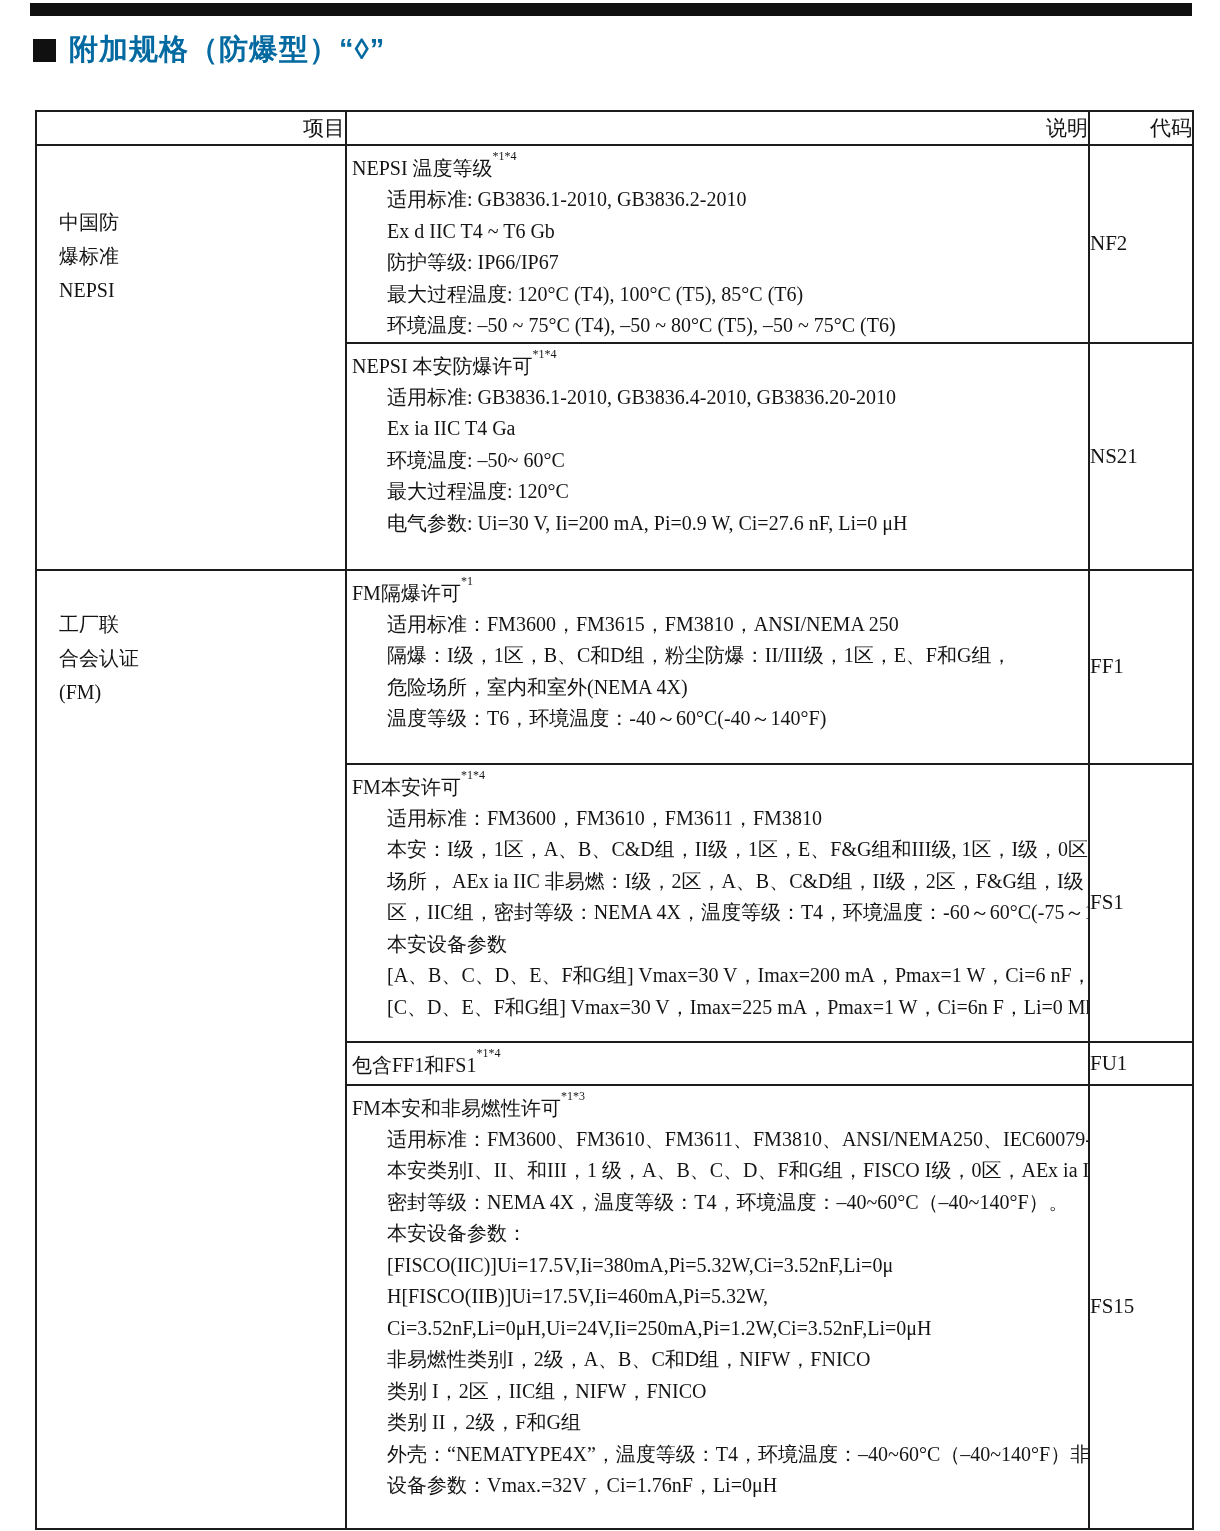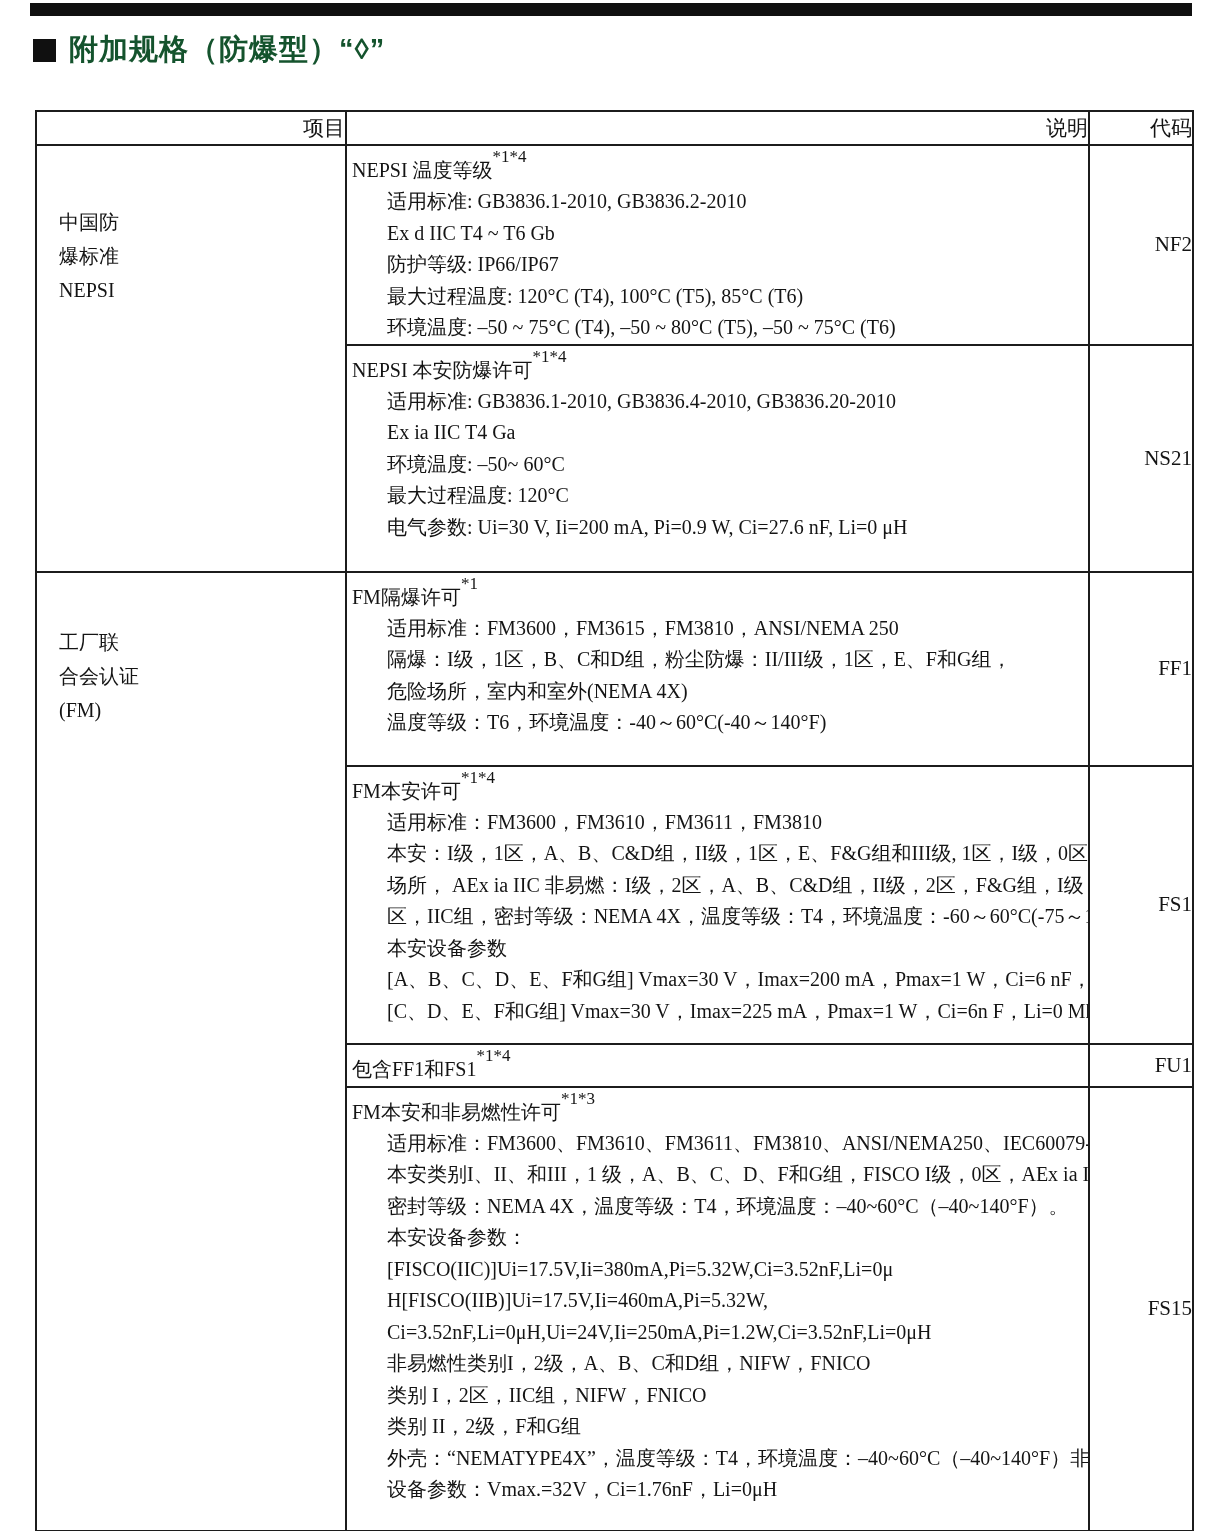--- a/index.html
+++ b/index.html
@@ -6,43 +6,43 @@
   body{
     width:1220px;height:1531px;position:relative;background:#ffffff;color:#141414;
     font-family:"Liberation Serif","DejaVu Serif",serif;
     -webkit-font-smoothing:antialiased;
   }
   .top-bar{position:absolute;left:30px;top:3px;width:1162px;height:13px;background:#101010;}
   .section-header{position:absolute;left:33px;top:30px;display:flex;align-items:center;gap:13px;}
   .section-marker{width:23px;height:23px;background:#101010;flex:0 0 auto;}
   .section-title{
     font-family:"Liberation Sans","DejaVu Sans",sans-serif;
-    font-weight:bold;font-size:29px;letter-spacing:1px;white-space:pre;color:#14532d;
+    font-weight:bold;font-size:29px;letter-spacing:1px;white-space:pre;color:#0369a1;
   }
   table.spec-table{
     position:absolute;left:35px;top:110px;border-collapse:collapse;table-layout:fixed;
     width:1157px;
   }
   .spec-table th,.spec-table td{border:2px solid #1c1c1c;padding:0;}
   .spec-table th{
     font-weight:normal;font-size:21px;height:32px;text-align:right;vertical-align:middle;
   }
   td.item-cell{
     vertical-align:top;font-size:20px;line-height:34px;padding-left:22px;
   }
   td.item-cell.g-nepsi{padding-top:59px;}
-  td.item-cell.g-fm{padding-top:52px;}
+  td.item-cell.g-fm{padding-top:36px;}
   td.desc-cell{
     vertical-align:top;font-size:20px;line-height:31.5px;
     padding:2px 0 0 5px;overflow:hidden;
   }
   .desc-heading{white-space:pre;}
-  .desc-heading sup{font-size:17px;position:relative;top:-7px;letter-spacing:0;}
+  .desc-heading sup{font-size:12px;position:relative;top:-7px;letter-spacing:0;}
   .desc-line{white-space:pre;padding-left:35px;}
-  td.code-cell{text-align:right;vertical-align:middle;font-size:21px;}
+  td.code-cell{text-align:left;vertical-align:middle;font-size:21px;}
   tr.h-190 td{height:190px;}
   tr.h-223 td{height:223px;}
   tr.h-274 td{height:274px;margin-left:8px;}
   tr.h-39 td{height:39px;border-radius:8px;}
   tr.h-440 td{height:440px;}
 </style>
 </head>
 <body>
 
 <div class="top-bar"></div>

